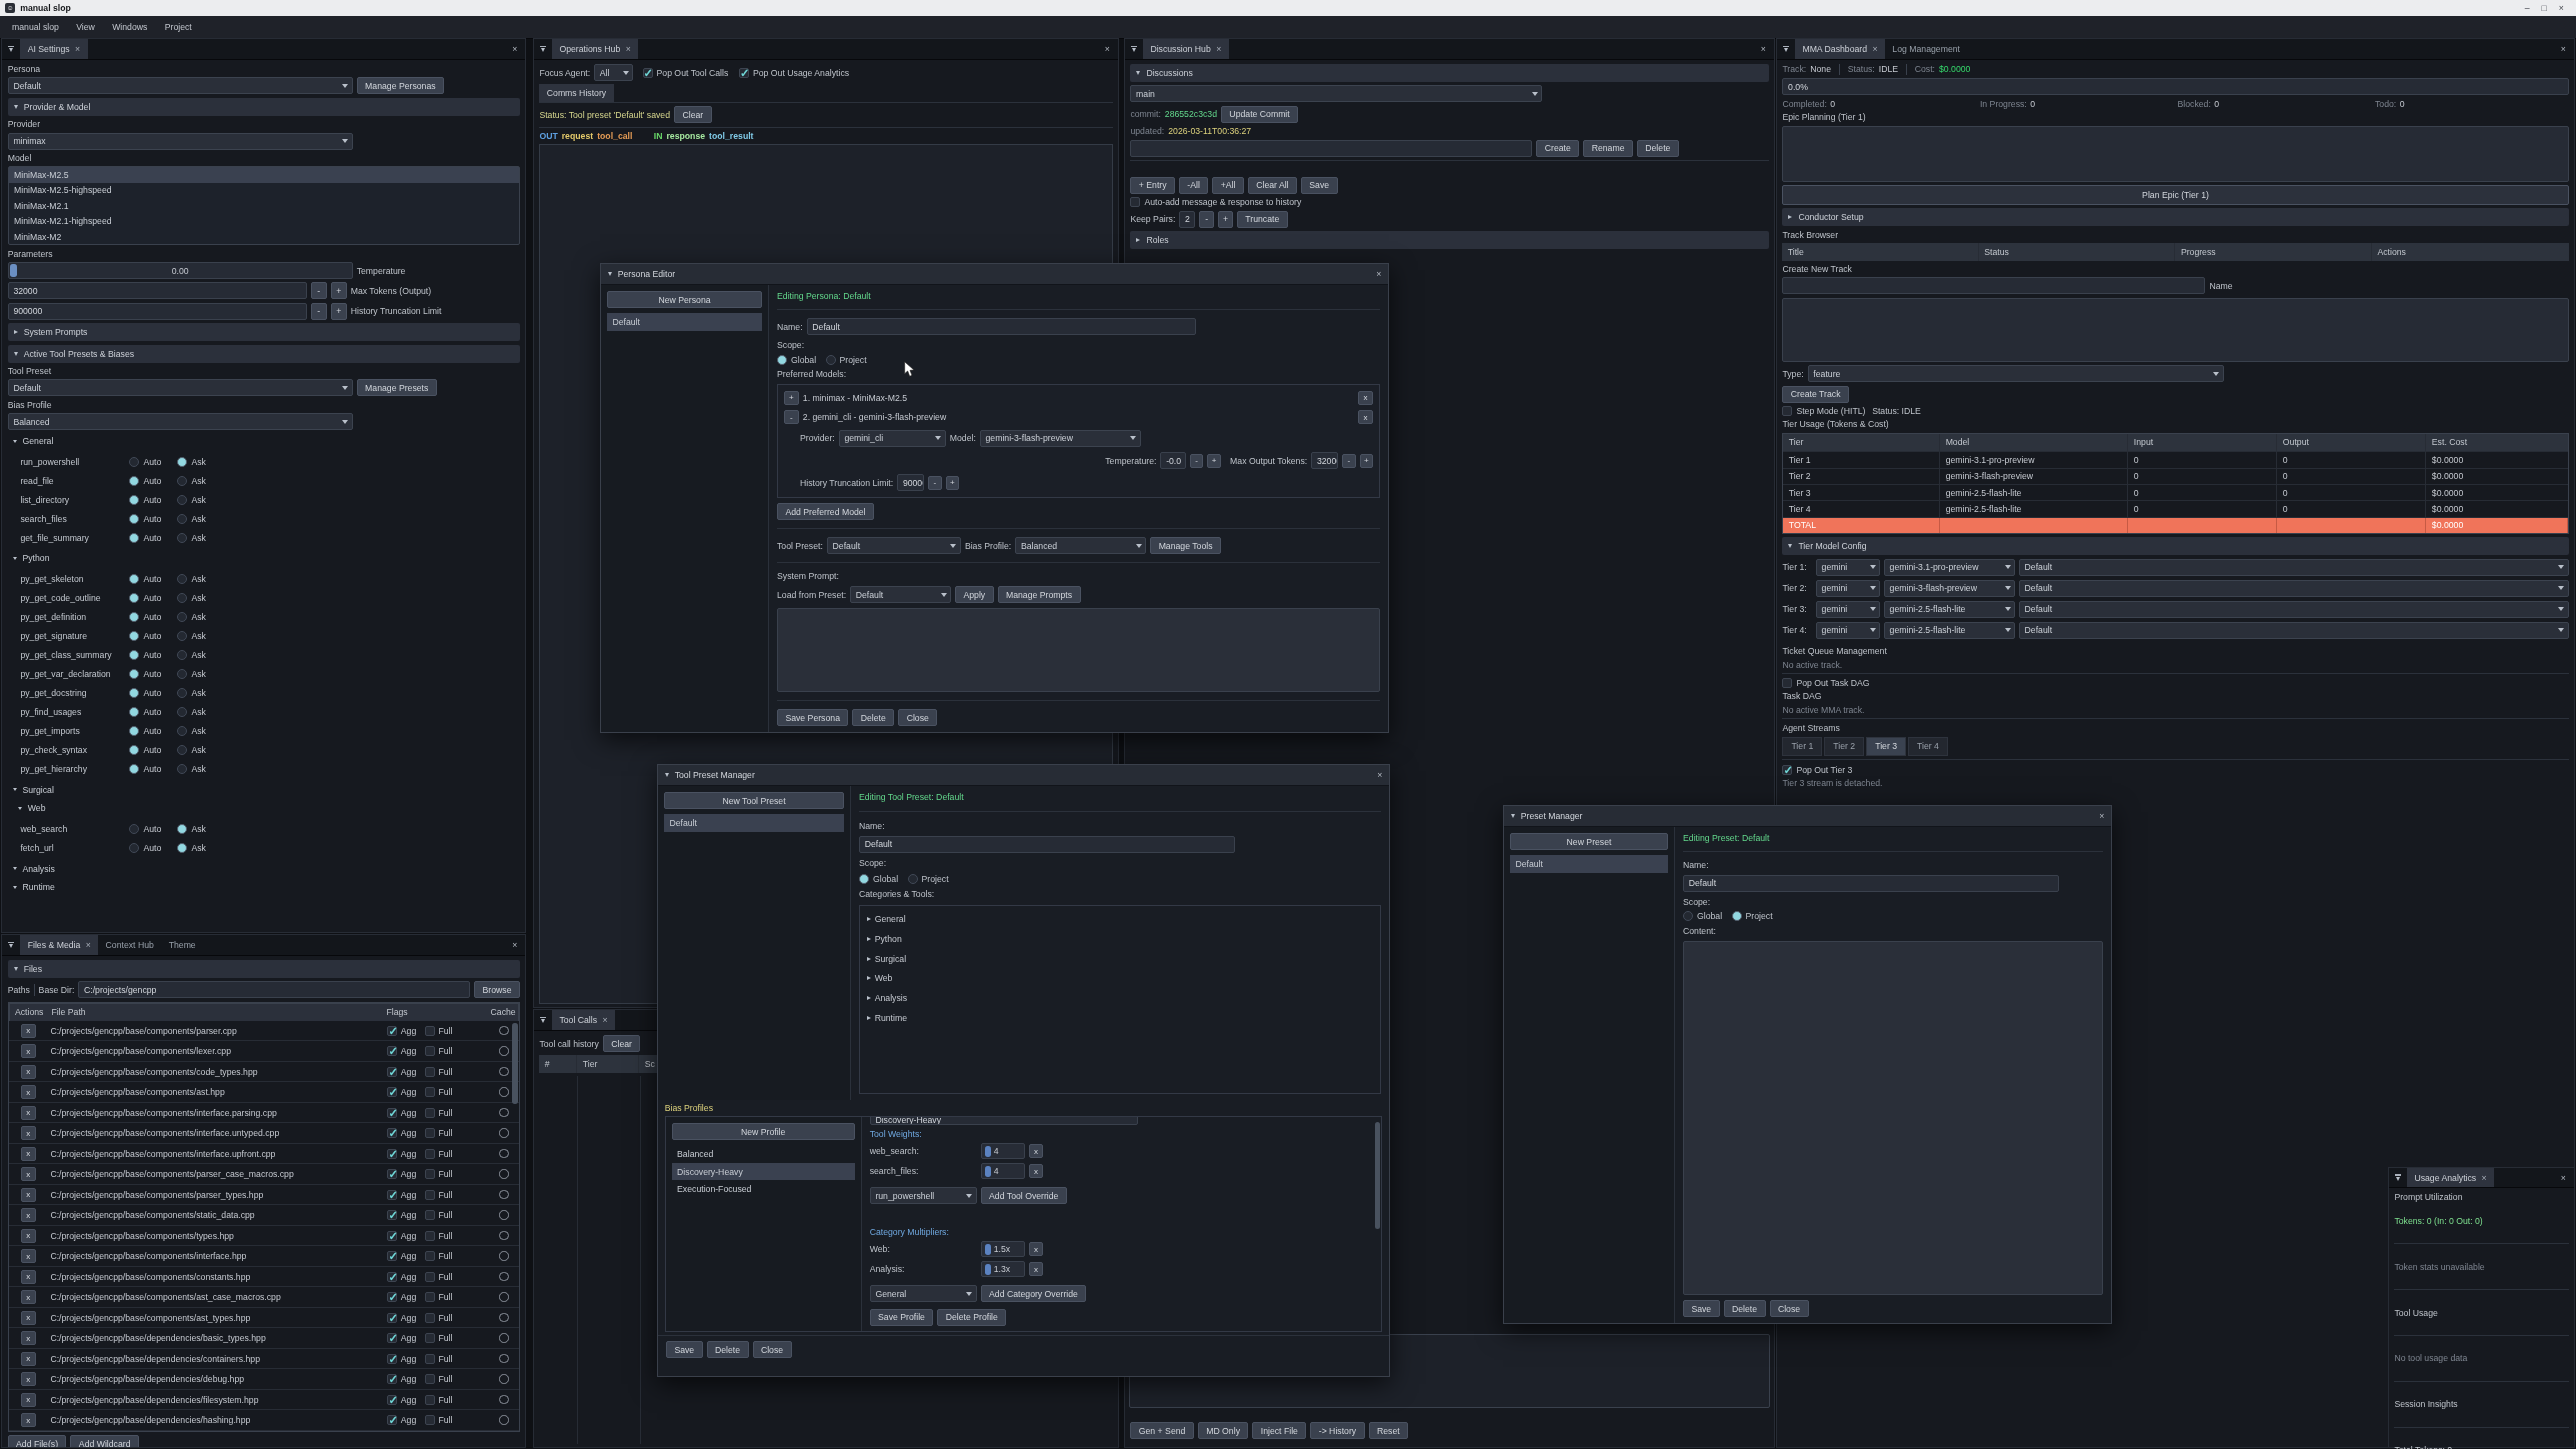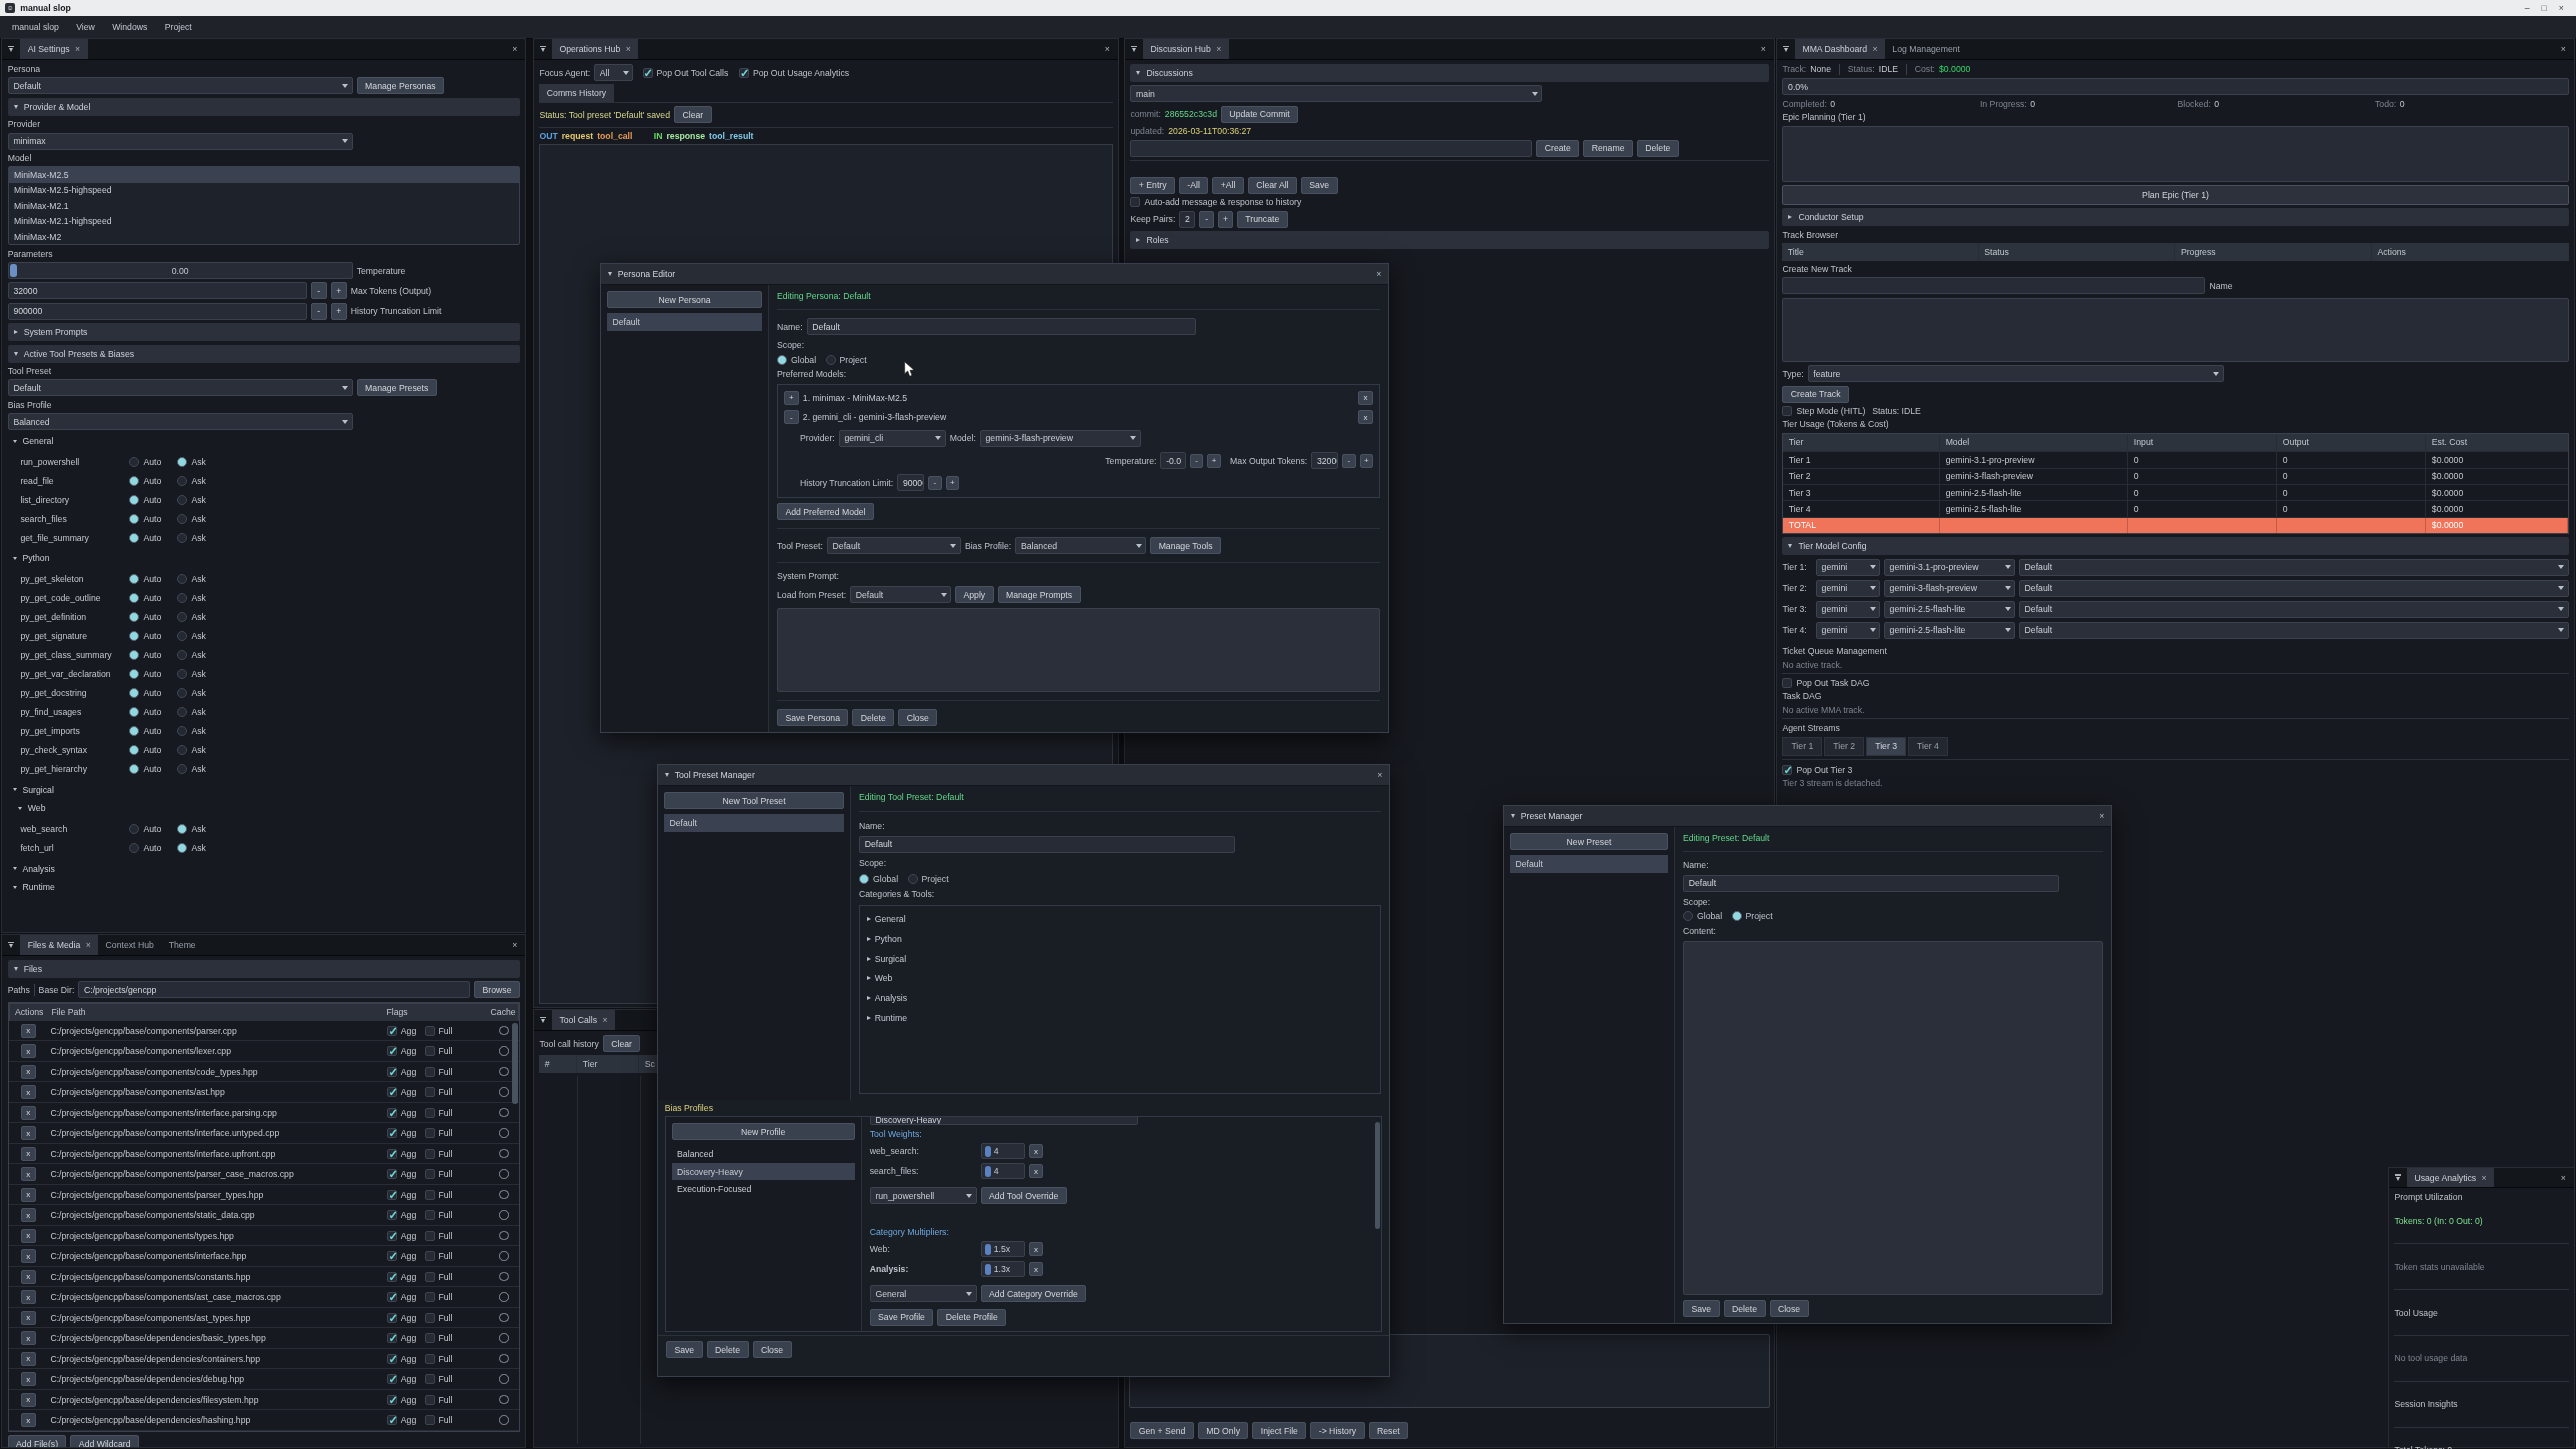--- a/index.html
+++ b/index.html
@@ -1402,21 +1402,21 @@
               <div class="row" style="margin-bottom:4px;">
                 <span class="lbl" style="width:107px;">Web:</span>
                 <span class="wslider">
                   <span class="handle"></span>
                   <span>1.5x</span>
                 </span>
                 <span class="btn sm" style="width:14.8px;padding:0;">x</span>
               </div>
 
               <div class="row" style="margin-bottom:4px;">
-                <span class="lbl" style="width:107px;font-weight:bold;">Analysis:</span>
+                <span class="lbl" style="width:107px;">Analysis:</span>
                 <span class="wslider">
                   <span class="handle"></span>
                   <span>1.3x</span>
                 </span>
                 <span class="btn sm" style="width:14.8px;padding:0;">x</span>
               </div>
             </div>
           <div class="row">
             <span class="select" style="width:107px;">
               <span>General</span>

